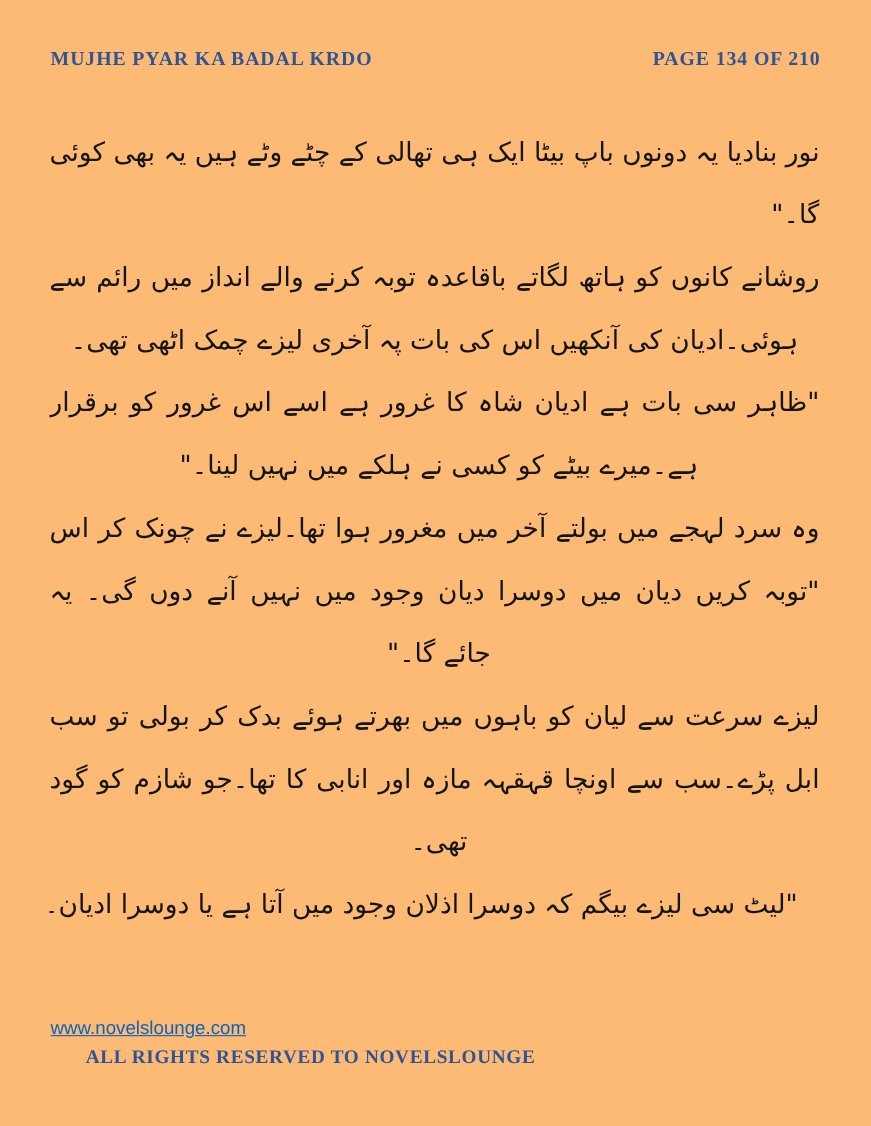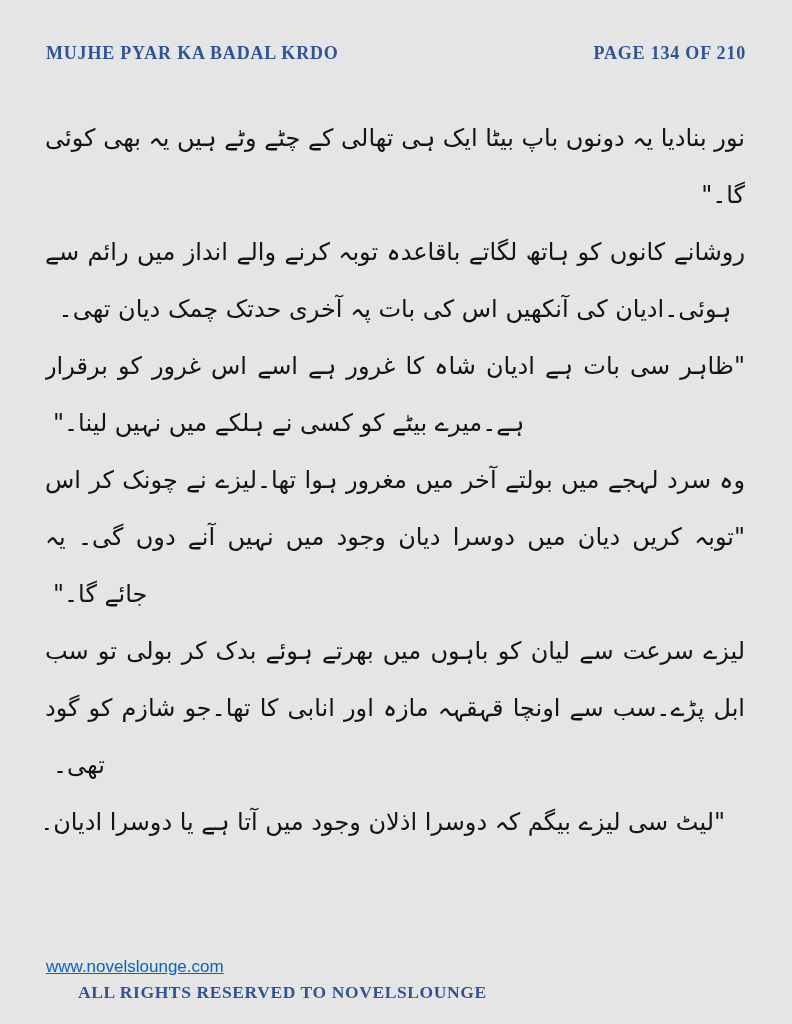--- a/index.html
+++ b/index.html
@@ -1,19 +1,19 @@
 <!DOCTYPE html>
 <html lang="ur"><head>
 <meta charset="utf-8">
 <style>
   html,body{margin:0;padding:0;background:#ffffff;}
   .page{
     position:relative;
     width:792px;height:1024px;
-    background:#e5e5e5;
+    background:#fdba74;
     overflow:hidden;
     font-family:"Liberation Sans",sans-serif;
   }
   
   .hdr{
     position:absolute;top:40px;left:46px;right:46px;
   }
   .hdr-row{
     display:flex;justify-content:space-between;align-items:baseline;
   }
@@ -35,37 +35,36 @@
   .uline{
     height:57px;
     line-height:57px;
     font-size:24px;
     font-family:"DejaVu Sans",sans-serif;
     overflow:hidden;
     white-space:nowrap;
   }
   .al-j{ text-align:justify; text-align-last:justify; white-space:normal; }
   .al-r{ text-align:right; }
-  .al-l{ text-align:left; }
+  .al-l{ text-align:center; }
   .al-c{ text-align:center; }
   .ind-r{ padding-right:20px; }
   .ind-l{ padding-left:8px; }
   
   .ftr{
     position:absolute;left:46px;top:924px;right:46px;
   }
   .site-link{
     display:inline-block;
     color:#0563c1;
     text-decoration:underline;
     font-size:17px;
     line-height:22px;
     font-family:"Liberation Sans",sans-serif;
     cursor:pointer;
-    margin-top:32px;
   }
   .rights{
     font-family:"Liberation Serif",serif;
     font-weight:700;
     color:#2f5496;
     letter-spacing:0.6px;
     font-size:17.5px;
     line-height:24px;
     margin-top:2px;
     white-space:nowrap;
@@ -81,21 +80,21 @@
     <div class="hdr-row">
       <span class="brand-font">MUJHE PYAR KA BADAL KRDO</span>
       <span class="brand-font">PAGE 134 OF 210</span>
     </div>
   </header>
 
   <main class="story">
     <div class="uline al-j">نور بنادیا یہ دونوں باپ بیٹا ایک ہی تھالی کے چٹے وٹے ہیں یہ بھی کوئی بڑا گل کھلائے</div>
     <div class="uline al-r">گا۔"</div>
     <div class="uline al-j">روشانے کانوں کو ہاتھ لگاتے باقاعدہ توبہ کرنے والے انداز میں رائم سے مخاطب</div>
-    <div class="uline al-c">ہوئی۔ادیان کی آنکھیں اس کی بات پہ آخری حدتک چمک دیان تھی۔</div>
+    <div class="uline al-c">ہوئی۔ادیان کی آنکھیں اس کی بات پہ آخری لیزے چمک اٹھی تھی۔</div>
     <div class="uline al-j">"ظاہر سی بات ہے ادیان شاہ کا غرور ہے اسے اس غرور کو برقرار بھی تو رکھنا</div>
     <div class="uline al-l ind-l">ہے۔میرے بیٹے کو کسی نے ہلکے میں نہیں لینا۔"</div>
     <div class="uline al-j">وہ سرد لہجے میں بولتے آخر میں مغرور ہوا تھا۔لیزے نے چونک کر اس کی آنکھوں میں</div>
     <div class="uline al-j">"توبہ کریں دیان میں دوسرا دیان وجود میں نہیں آنے دوں گی۔ یہ اذلان پھپا پہ ہی</div>
     <div class="uline al-l ind-l">جائے گا۔"</div>
     <div class="uline al-j">لیزے سرعت سے لیان کو باہوں میں بھرتے ہوئے بدک کر بولی تو سب کے قہقہے</div>
     <div class="uline al-j">ابل پڑے۔سب سے اونچا قہقہہ مازہ اور انابی کا تھا۔جو شازم کو گود میں بھرے جھلارہی</div>
     <div class="uline al-l ind-l">تھی۔</div>
     <div class="uline al-r ind-r">"لیٹ سی لیزے بیگم کہ دوسرا اذلان وجود میں آتا ہے یا دوسرا ادیان۔"</div>
   </main>

